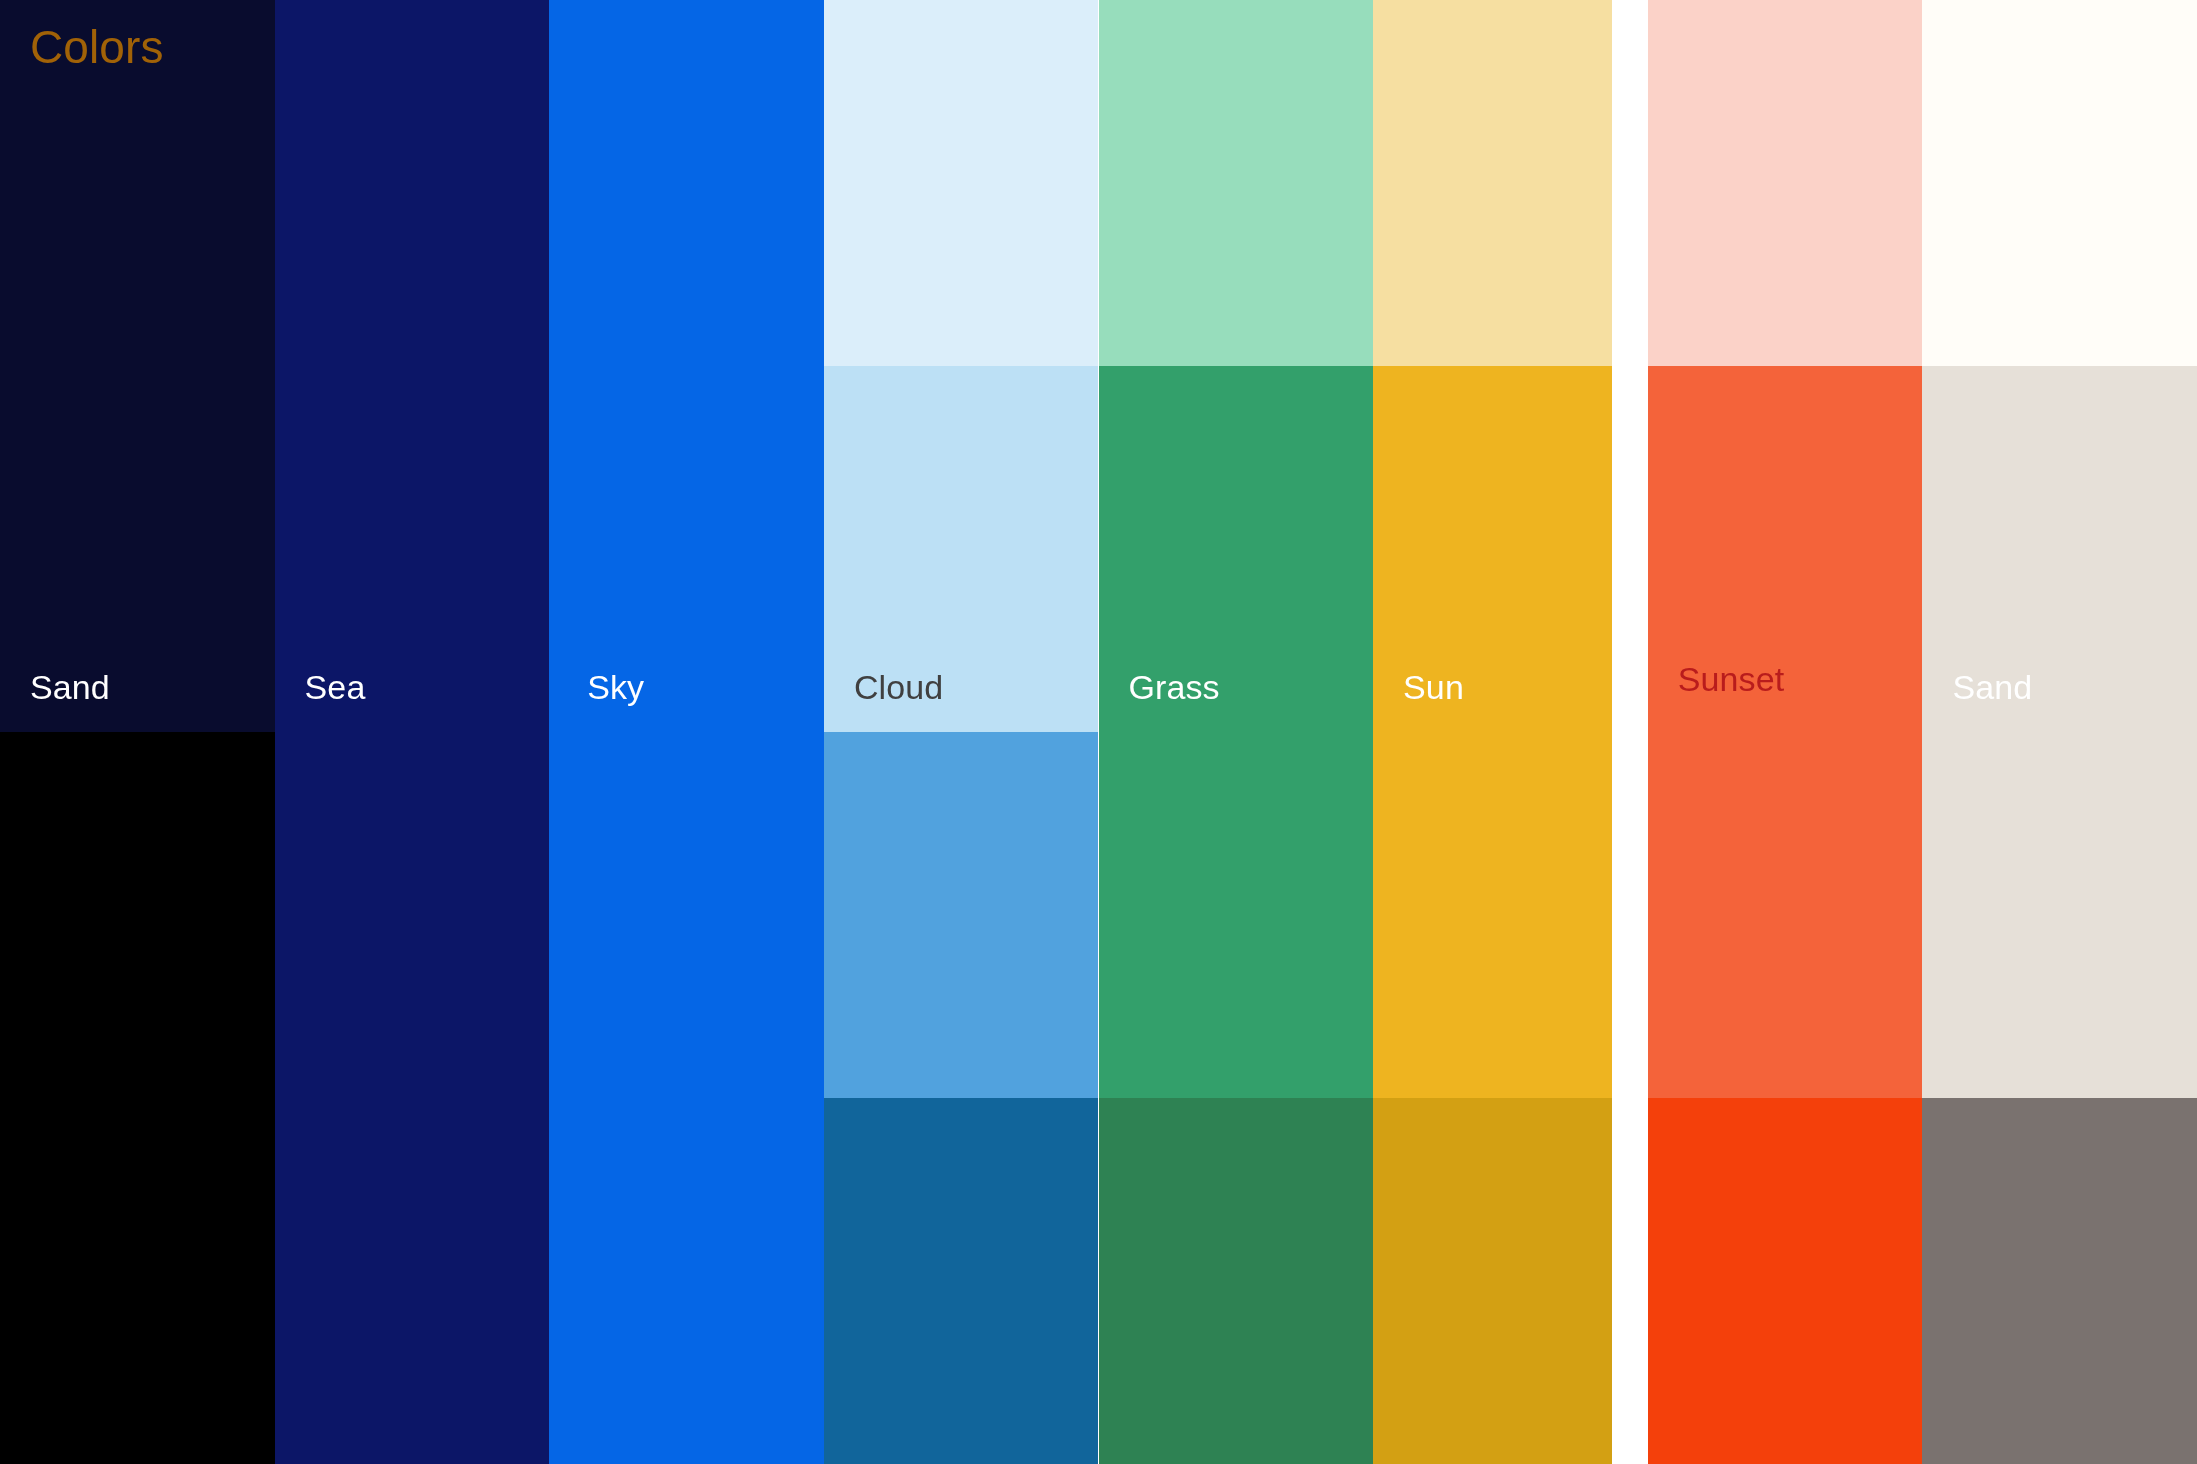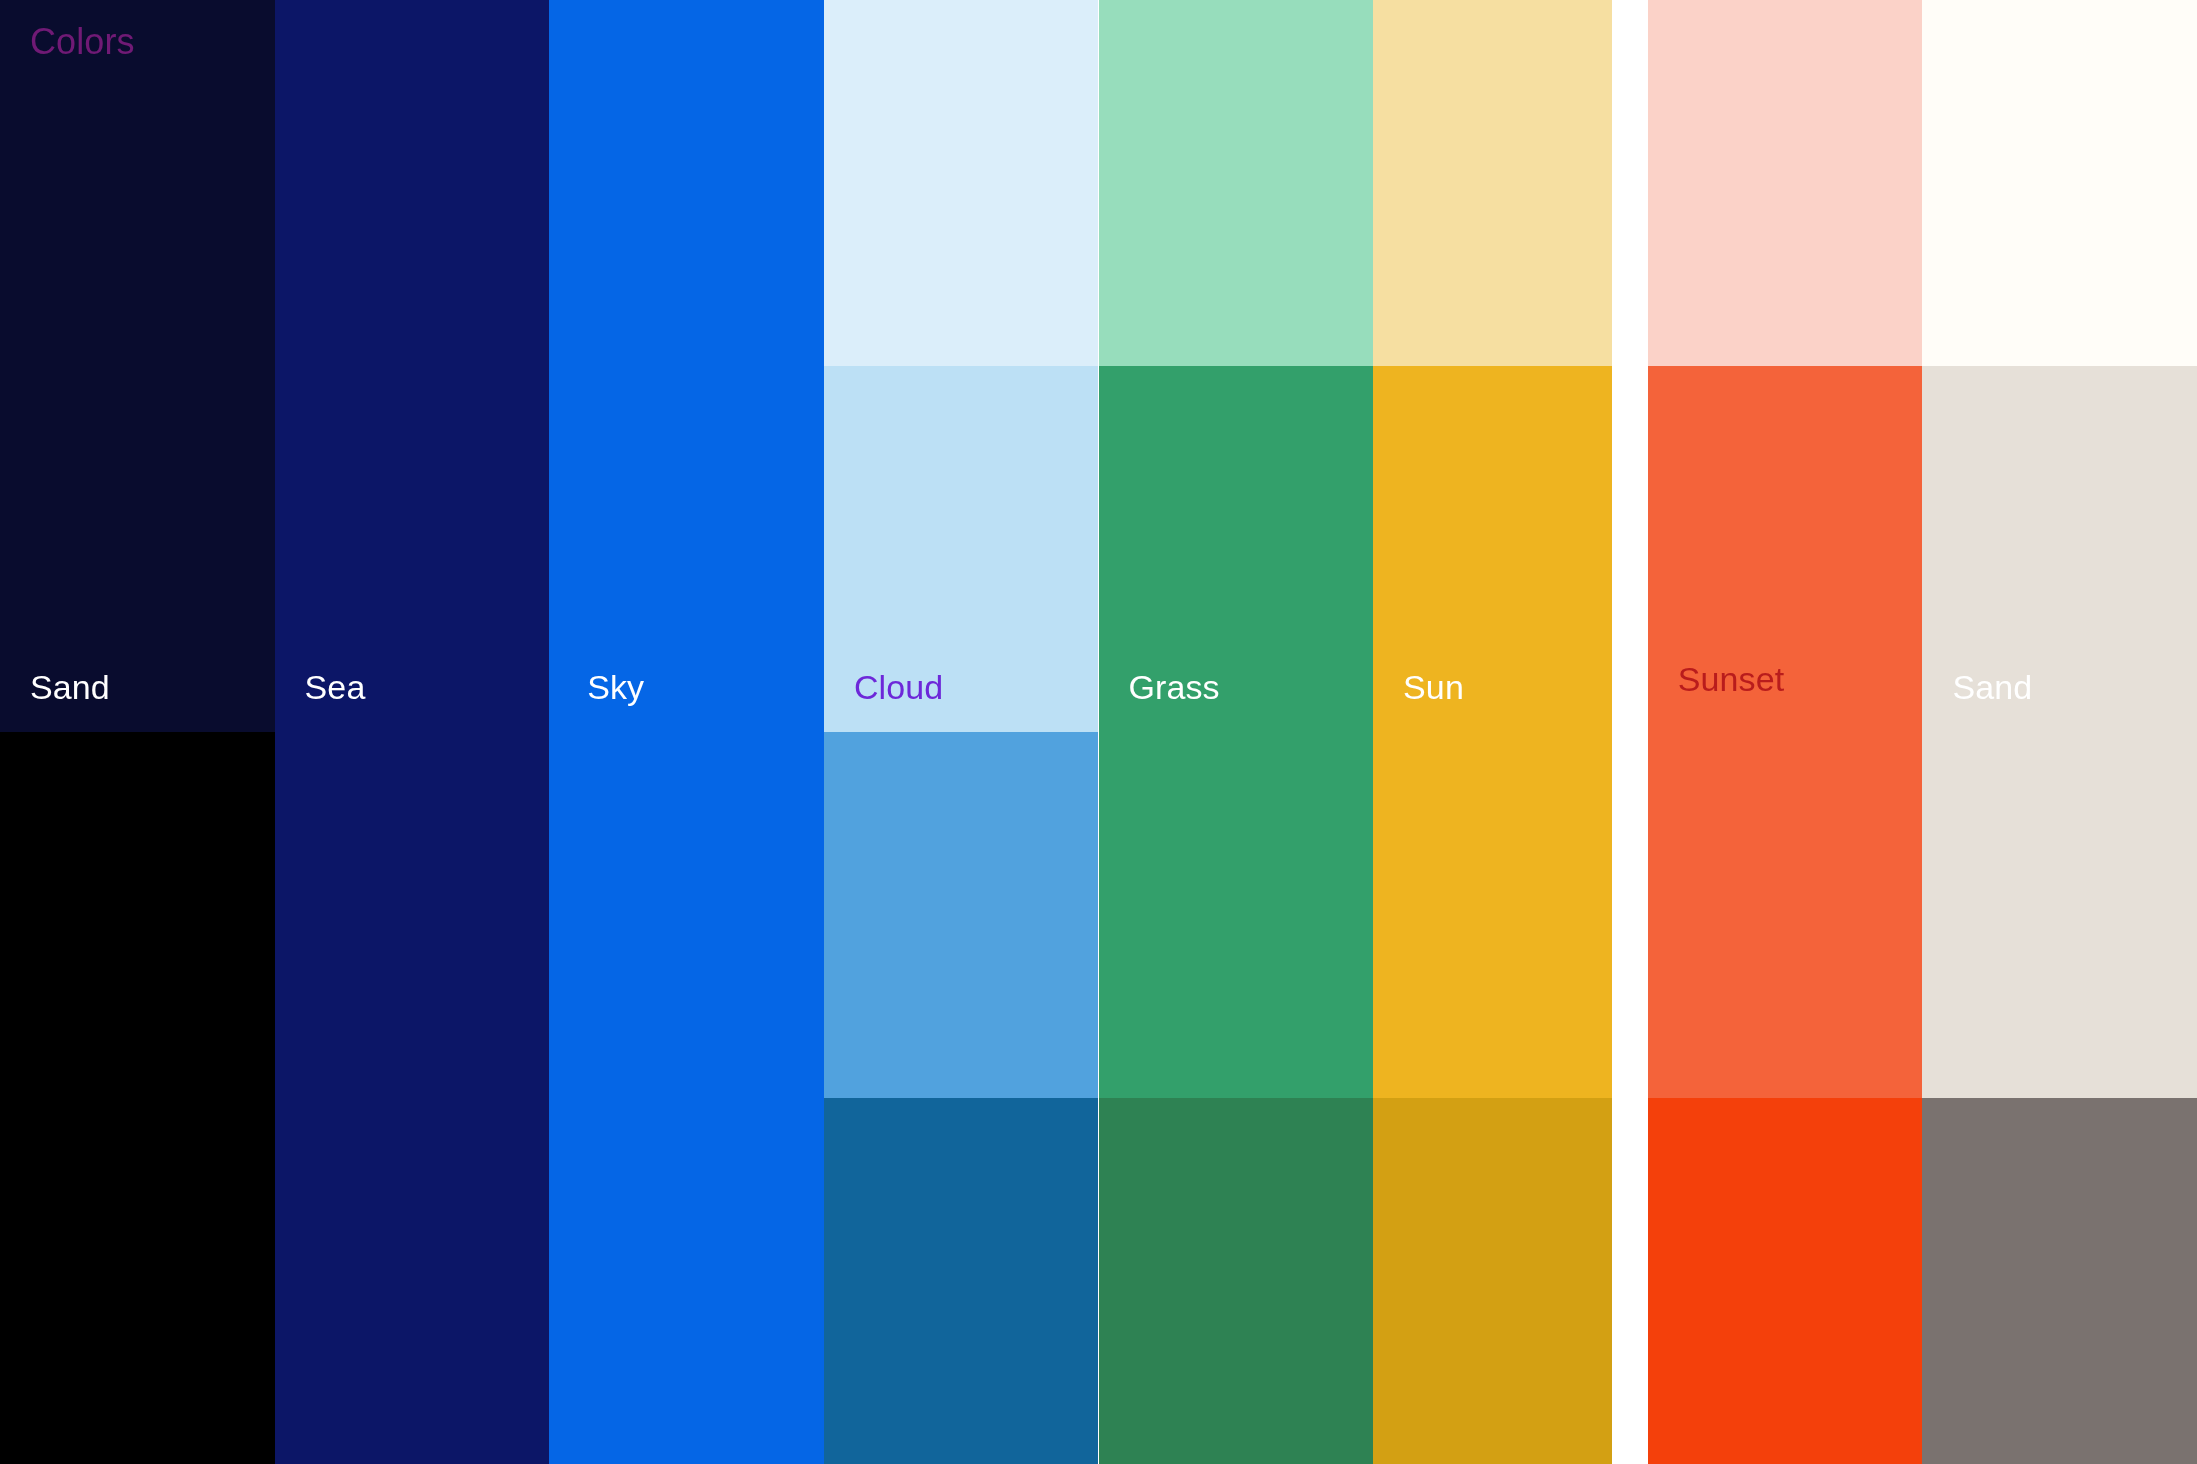--- a/index.html
+++ b/index.html
@@ -45,24 +45,24 @@
     letter-spacing: 0.1px;
     white-space: nowrap;
     z-index: 5;
     pointer-events: none;
   }
 
   #page-title {
     position: absolute;
     left: 30px;
     top: 24px;
-    font-size: 36px;
+    font-size: 46px;
     line-height: 1;
     font-weight: 400;
-    color: #701a75;
+    color: #a16207;
     letter-spacing: 0.1px;
     white-space: nowrap;
     z-index: 10;
     pointer-events: none;
   }
 </style>
 </head>
 <body>
 
 <div id="palette" style="width: 2197px; height: 1464px; background: rgb(255, 255, 255);">
@@ -79,21 +79,21 @@
       </div>
       <div class="column" style="left: 549.2px; width: 274.6px;">
         <div class="shade" title="#0566E6" style="top: 0px; height: 1464px; background: rgb(5, 102, 230);"></div>
         <div class="col-label" style="top: 670px; color: rgb(255, 255, 255); margin-left: 8px;">Sky</div>
       </div>
       <div class="column" style="left: 823.9px; width: 274.6px;">
         <div class="shade" title="#DBEEFA" style="top: 0px; height: 366px; background: rgb(219, 238, 250);"></div>
         <div class="shade" title="#BCE0F5" style="top: 366px; height: 366px; background: rgb(188, 224, 245);"></div>
         <div class="shade" title="#51A2DE" style="top: 732px; height: 366px; background: rgb(81, 162, 222);"></div>
         <div class="shade" title="#11659B" style="top: 1098px; height: 366px; background: rgb(17, 101, 155);"></div>
-        <div class="col-label" style="top: 670px; color: #6d28d9;">Cloud</div>
+        <div class="col-label" style="top: 670px; color: #404040;">Cloud</div>
       </div>
       <div class="column" style="left: 1098.5px; width: 274.6px;">
         <div class="shade" title="#97DDBC" style="top: 0px; height: 366px; background: rgb(151, 221, 188);"></div>
         <div class="shade" title="#33A06B" style="top: 366px; height: 732px; background: rgb(51, 160, 107);"></div>
         <div class="shade" title="#2E8253" style="top: 1098px; height: 366px; background: rgb(46, 130, 83);"></div>
         <div class="col-label" style="top: 670px; color: rgb(255, 255, 255); text-align: right;">Grass</div>
       </div>
       <div class="column" style="left: 1373.1px; width: 239px;">
         <div class="shade" title="#F6DFA1" style="top: 0px; height: 366px; background: rgb(246, 223, 161);"></div>
         <div class="shade" title="#EEB420" style="top: 366px; height: 732px; background: rgb(238, 180, 32);"></div>

